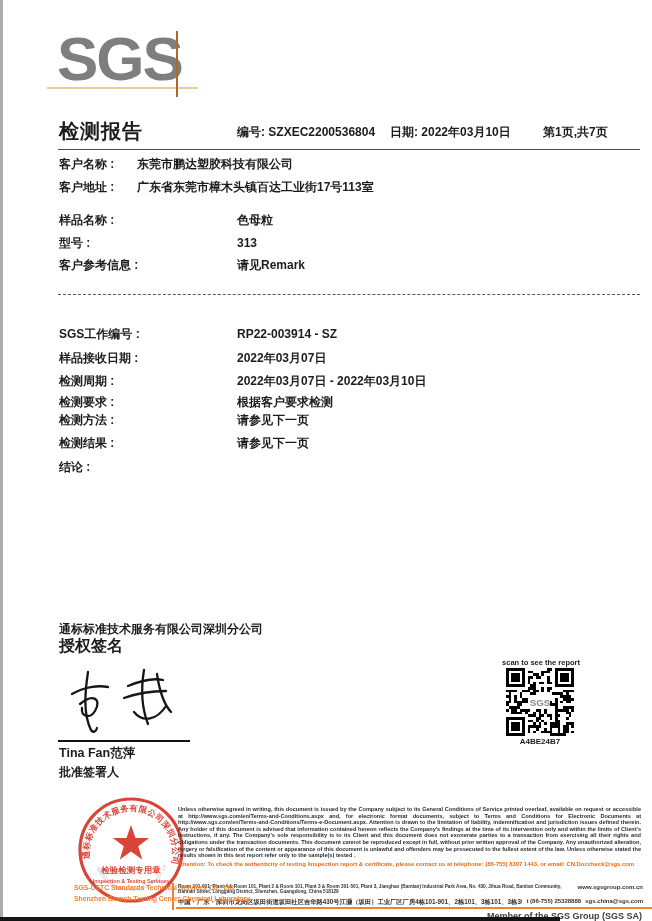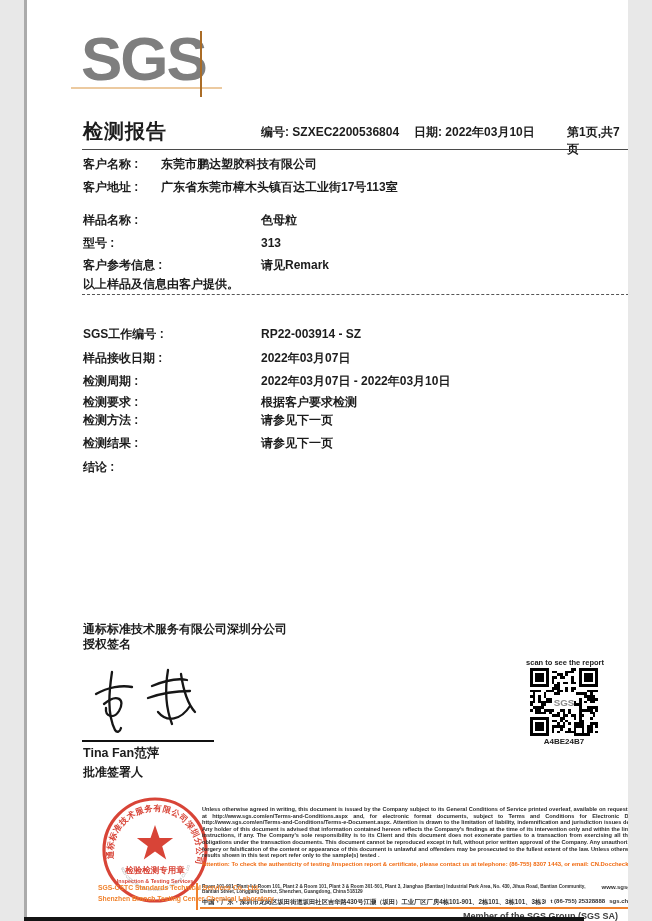--- a/index.html
+++ b/index.html
@@ -1,19 +1,19 @@
 <!DOCTYPE html>
 <html><head>
 <meta charset="utf-8">
 <style>
   * { margin:0; padding:0; box-sizing:border-box; }
   html,body { background:#e8e8e8; }
   body { font-family:"Liberation Sans", sans-serif; }
   .page {
-    position:relative; width:604px; height:921px; background:#ffffff;
+    position:relative; width:652px; height:921px; background:#ffffff;
     margin:0 auto; overflow:hidden; color:#1c1c1c;
   }
   .scan-edge-left { position:absolute; left:0; top:0; width:3px; height:921px; background:#ababab; }
   .scan-edge-bottom { position:absolute; left:0; top:917px; width:560px; height:4px; background:#141414; }
 
   
   .logo { position:absolute; left:57px; top:31px; font-size:62px; line-height:56px;
           font-weight:700; letter-spacing:-2px; color:#7e7e7e; }
   .logo-hline { position:absolute; left:47px; top:87px; width:151px; height:2px; background:#eccaa0; }
   .logo-vline { position:absolute; left:176px; top:31px; width:2px; height:66px; background:#aa6c26; }
@@ -34,21 +34,21 @@
 
   .note { position:absolute; left:59px; top:276px; font-size:12px; font-weight:600; }
   .dash-rule { position:absolute; left:58px; top:294px; width:582px; border-top:1px dashed #555; }
 
   .conclusion-label { position:absolute; left:59px; top:459px; font-size:12px; font-weight:700; }
   .conclusion-text { position:absolute; left:237px; top:457px; width:406px; font-size:12px;
                      line-height:18.5px; font-weight:600; text-align:justify; }
 
   
   .sig-company { position:absolute; left:59px; top:621px; font-size:12px; font-weight:600; }
-  .sig-auth    { position:absolute; left:59px; top:636px; font-size:12px; font-weight:600; }
+  .sig-auth    { position:absolute; left:59px; top:636px; font-size:16px; font-weight:600; }
   .sig-draw    { position:absolute; left:60px; top:662px; }
   .sig-line    { position:absolute; left:58px; top:740px; width:132px; border-bottom:2px solid #111; }
   .sig-name    { position:absolute; left:59px; top:745px; font-size:12.5px; font-weight:600; }
   .sig-role    { position:absolute; left:59px; top:764px; font-size:12px; font-weight:600; }
 
   
   .qr-caption { position:absolute; left:500px; top:658px; width:80px; text-align:right;
                 font-size:7.5px; font-weight:600; color:#222; }
   .qr-box { position:absolute; left:506px; top:668px; width:68px; height:68px; }
   .qr-code-text { position:absolute; left:500px; top:737px; width:80px; text-align:center;
@@ -107,21 +107,20 @@
     <span class="val vx2">色母粒</span>
   </div>
   <div class="row" style="top:236px">
     <span class="lbl">型号 :</span>
     <span class="val vx2">313</span>
   </div>
   <div class="row" style="top:258px">
     <span class="lbl">客户参考信息 :</span>
     <span class="val vx2">请见Remark</span>
   </div>
-  <div class="note">以上样品及信息由客户提供。</div>
   <div class="dash-rule"></div>
 
   <div class="row" style="top:327px">
     <span class="lbl">SGS工作编号 :</span>
     <span class="val vx2">RP22-003914 - SZ</span>
   </div>
   <div class="row" style="top:351px">
     <span class="lbl">样品接收日期 :</span>
     <span class="val vx2">2022年03月07日</span>
   </div>

